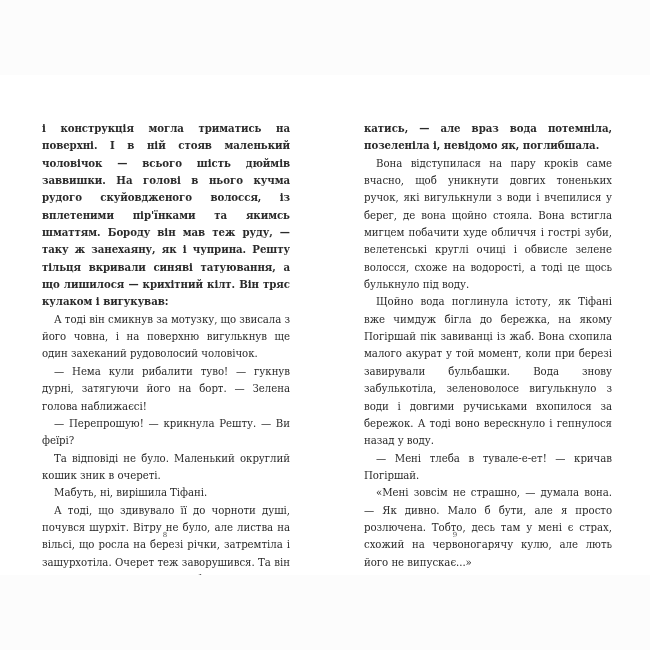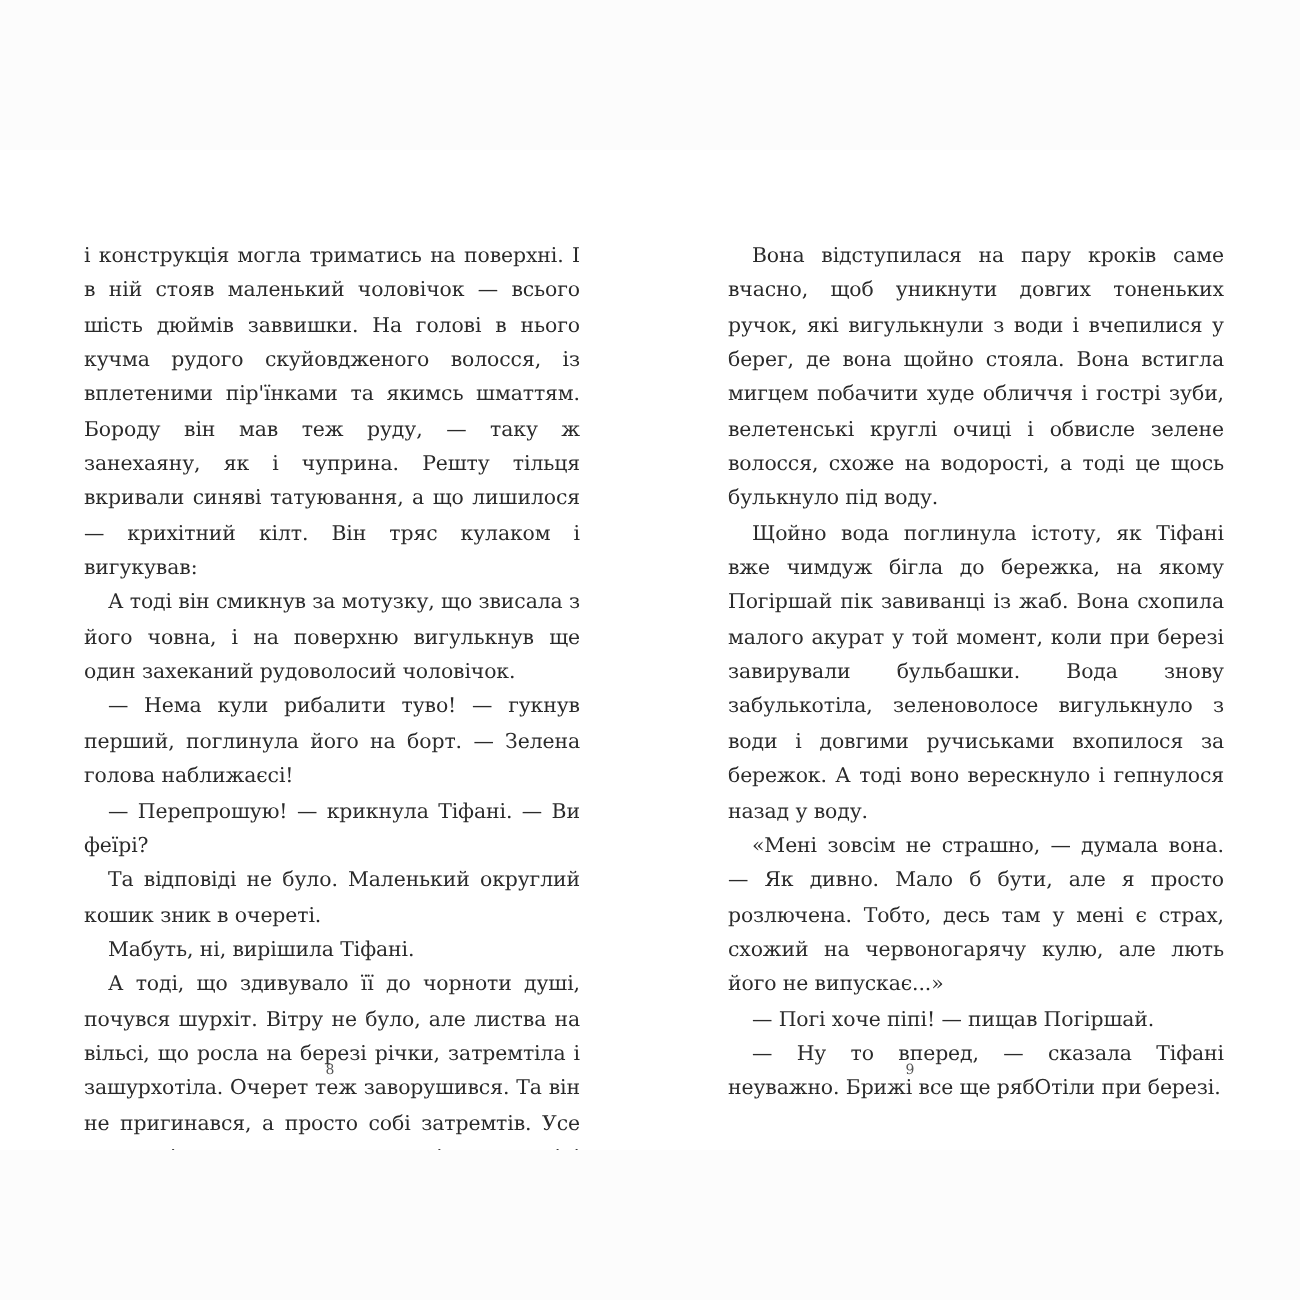--- a/index.html
+++ b/index.html
@@ -44,21 +44,21 @@
       text-align: justify;
       hyphens: manual;
       letter-spacing: -0.05px;
     }
     .page-left .text-block { left: 42px; }
     .page-right .text-block { left: 39px; }
     .para {
       margin: 0;
       text-indent: 12px;
     }
-    .para.noindent { text-indent: 0; }
+    .para.noindent { text-indent: 0; font-weight: bold; }
     .page-number {
       position: absolute;
       top: 456px;
       font-family: "DejaVu Serif", serif;
       font-size: 7px;
       color: #555555;
       width: 20px;
       text-align: center;
     }
     .page-left .page-number { left: 155px; }
@@ -68,34 +68,36 @@
 <body>
 
 <div class="band band-top"></div>
 
 <div class="spread">
 
   <div class="page page-left">
     <div class="text-block">
       <p class="para noindent">і конструкція могла триматись на поверхні. І в ній стояв маленький чоловічок — всього шість дюймів заввишки. На голові в нього кучма рудого скуйовдженого волосся, із вплетеними пір'їнками та якимсь шматтям. Бороду він мав теж руду, — таку ж занехаяну, як і чуприна. Решту тільця вкривали синяві татуювання, а що лишилося — крихітний кілт. Він тряс кулаком і вигукував:</p>
       <p class="para">А тоді він смикнув за мотузку, що звисала з його човна, і на поверхню вигулькнув ще один захеканий рудоволосий чоловічок.</p>
-      <p class="para">— Нема кули рибалити туво! — гукнув перший, поглинула його на борт. — Зелена голова наближаєсі!</p>
-      <p class="para">— Перепрошую! — крикнула Тіфані. — Ви феїрі?</p>
+      <p class="para">— Нема кули рибалити туво! — гукнув дурні, затягуючи його на борт. — Зелена голова наближаєсі!</p>
+      <p class="para">— Перепрошую! — крикнула Решту. — Ви феїрі?</p>
       <p class="para">Та відповіді не було. Маленький округлий кошик зник в очереті.</p>
       <p class="para">Мабуть, ні, вирішила Тіфані.</p>
       <p class="para">А тоді, що здивувало її до чорноти душі, почувся шурхіт. Вітру не було, але листва на вільсі, що росла на березі річки, затремтіла і зашурхотіла. Очерет теж заворушився. Та він не пригинався, а просто собі затремтів. Усе затремтіло, наче хтось узяв світ у долоні і трусив ним. Повітря забулькотіло. Люд перешіптувався за зачиненими дверима...</p>
 
     </div>
     <div class="page-number">8</div>
   </div>
 
   <div class="page page-right">
     <div class="text-block">
+      <p class="para noindent">катись, — але враз вода потемніла, позеленіла і, невідомо як, поглибшала.</p>
       <p class="para">Вона відступилася на пару кроків саме вчасно, щоб уникнути довгих тоненьких ручок, які вигулькнули з води і вчепилися у берег, де вона щойно стояла. Вона встигла мигцем побачити худе обличчя і гострі зуби, велетенські круглі очиці і обвисле зелене волосся, схоже на водорості, а тоді це щось булькнуло під воду.</p>
       <p class="para">Щойно вода поглинула істоту, як Тіфані вже чимдуж бігла до бережка, на якому Погіршай пік завиванці із жаб. Вона схопила малого акурат у той момент, коли при березі завирували бульбашки. Вода знову забулькотіла, зеленоволосе вигулькнуло з води і довгими ручиськами вхопилося за бережок. А тоді воно верескнуло і гепнулося назад у воду.</p>
+      <p class="para">— Мені тлеба в тувале-е-ет! — кричав Погіршай.</p>
       <p class="para">«Мені зовсім не страшно, — думала вона. — Як дивно. Мало б бути, але я просто розлючена. Тобто, десь там у мені є страх, схожий на червоногарячу кулю, але лють його не випускає...»</p>
       <p class="para">— Погі хоче піпі! — пищав Погіршай.</p>
       <p class="para">— Ну то вперед, — сказала Тіфані неуважно. Брижі все ще рябОтіли при березі.</p>
 
     </div>
     <div class="page-number">9</div>
   </div>
 
 </div>
 

